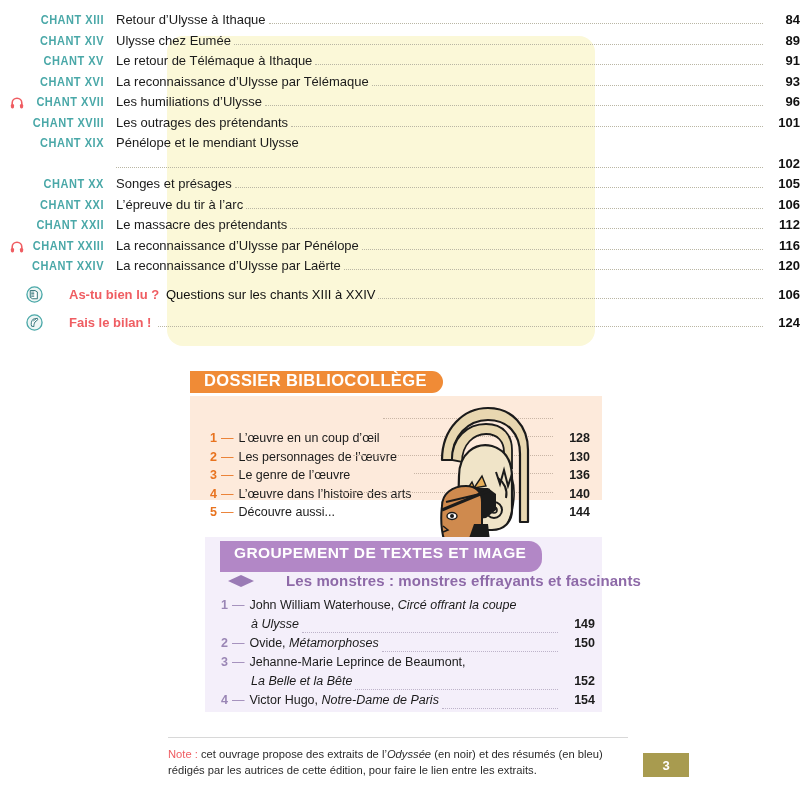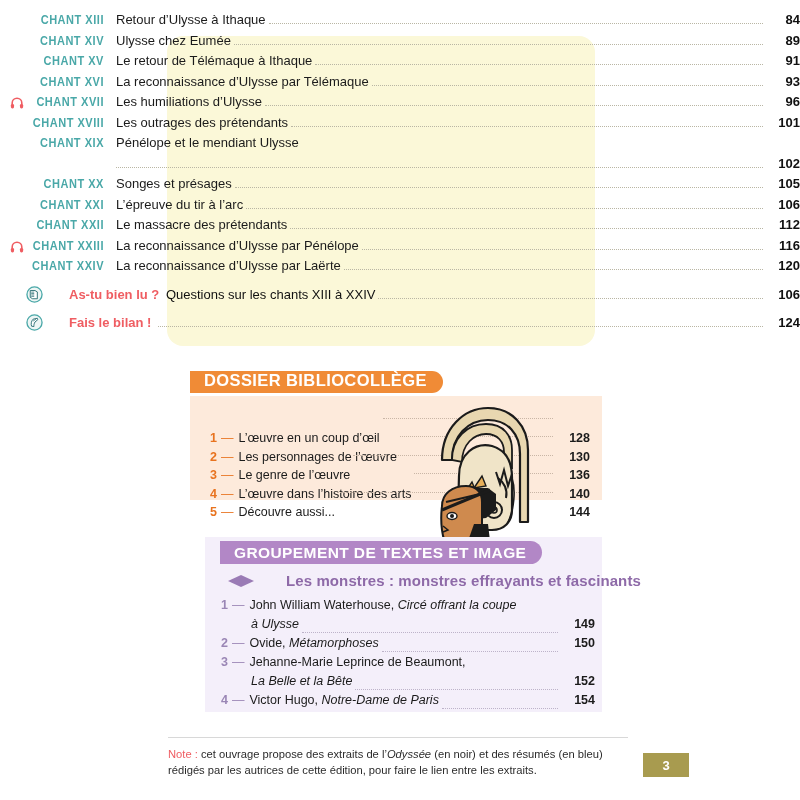--- a/index.html
+++ b/index.html
@@ -81,21 +81,21 @@
 
   
   .lav-panel{
     position:absolute;left:205px;top:537px;width:397px;height:175px;
     background:#f4effa;
   }
   .purple-banner{
     position:absolute;left:220px;top:541px;height:23px;
     background:#b287c6;border-top-right-radius:13px;border-bottom-right-radius:13px;
     color:#fff;font-weight:bold;font-size:15.5px;letter-spacing:.4px;
-    display:flex;align-items:center;padding:0 16px 0 14px;font-stretch:condensed;
+    display:flex;align-items:center;padding:0 16px 8px 14px;font-stretch:condensed;
   }
   .grp-sub{
     position:absolute;left:228px;top:572px;display:flex;align-items:center;
     color:#8e6aa8;font-weight:bold;font-size:15px;font-stretch:condensed;
     letter-spacing:.1px;
     gap:24px;
   }
   .diamond{width:26px;height:12px;margin-right:8px;flex:0 0 auto;}
   .grp-list{position:absolute;left:215px;top:598px;width:380px;}
   .grp-row{display:flex;align-items:baseline;height:19px;padding-left:6px;font-size:12.5px;color:#1b1b1b;}

